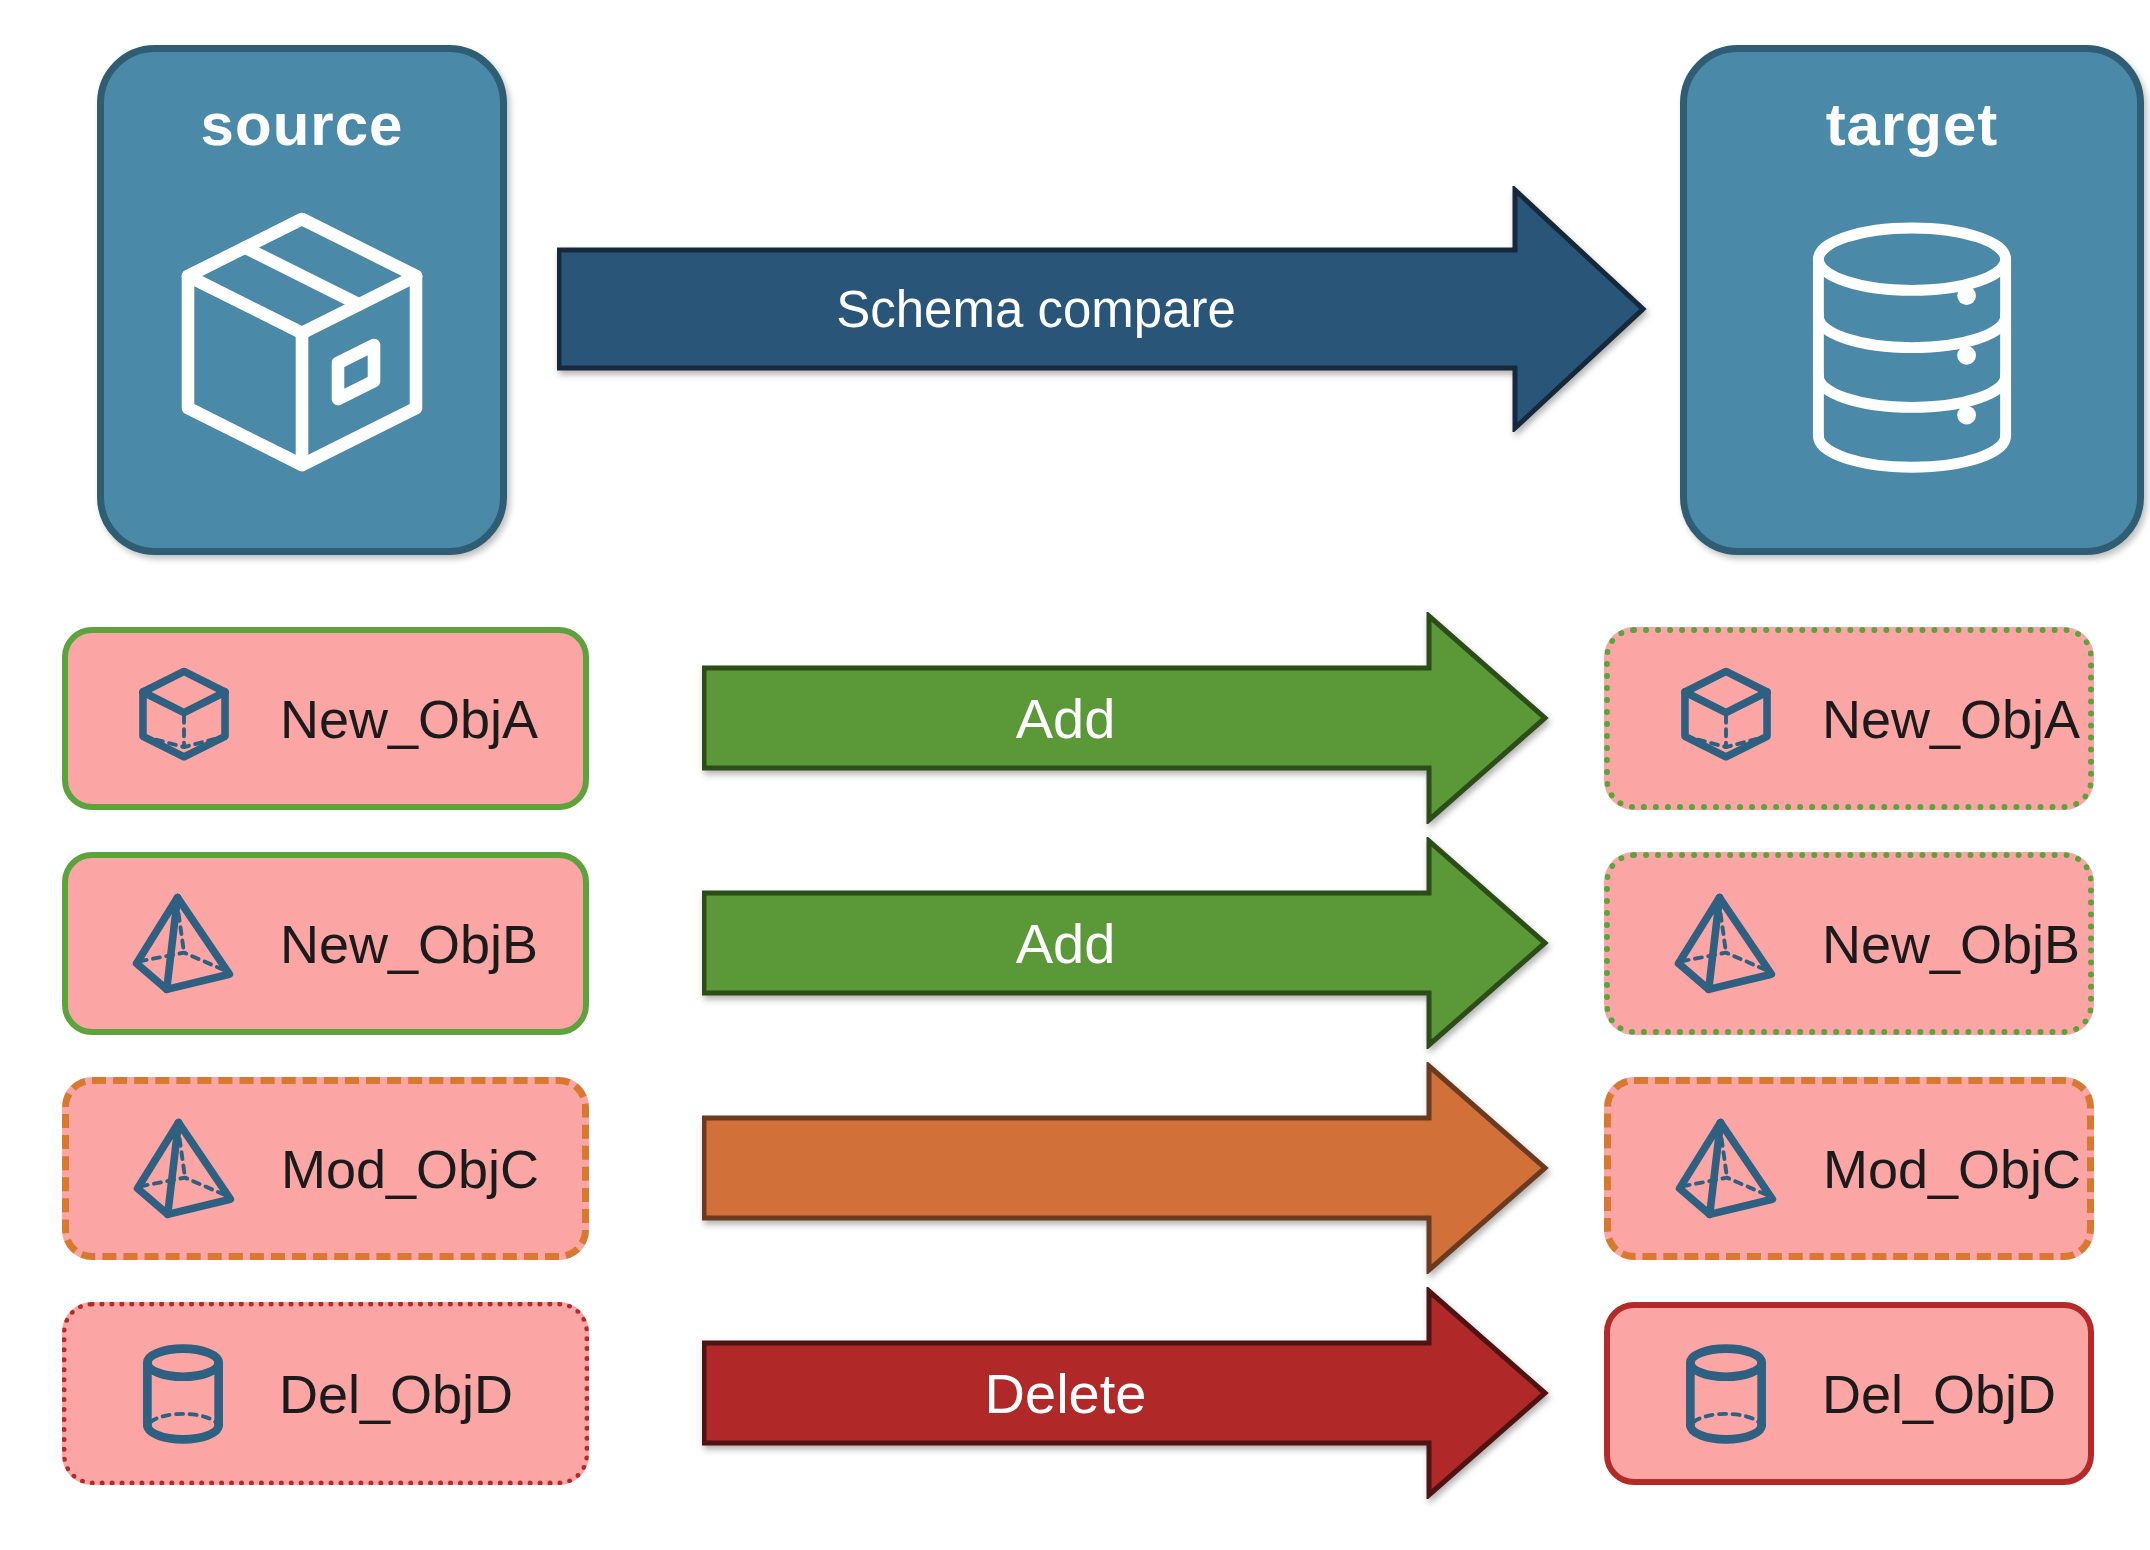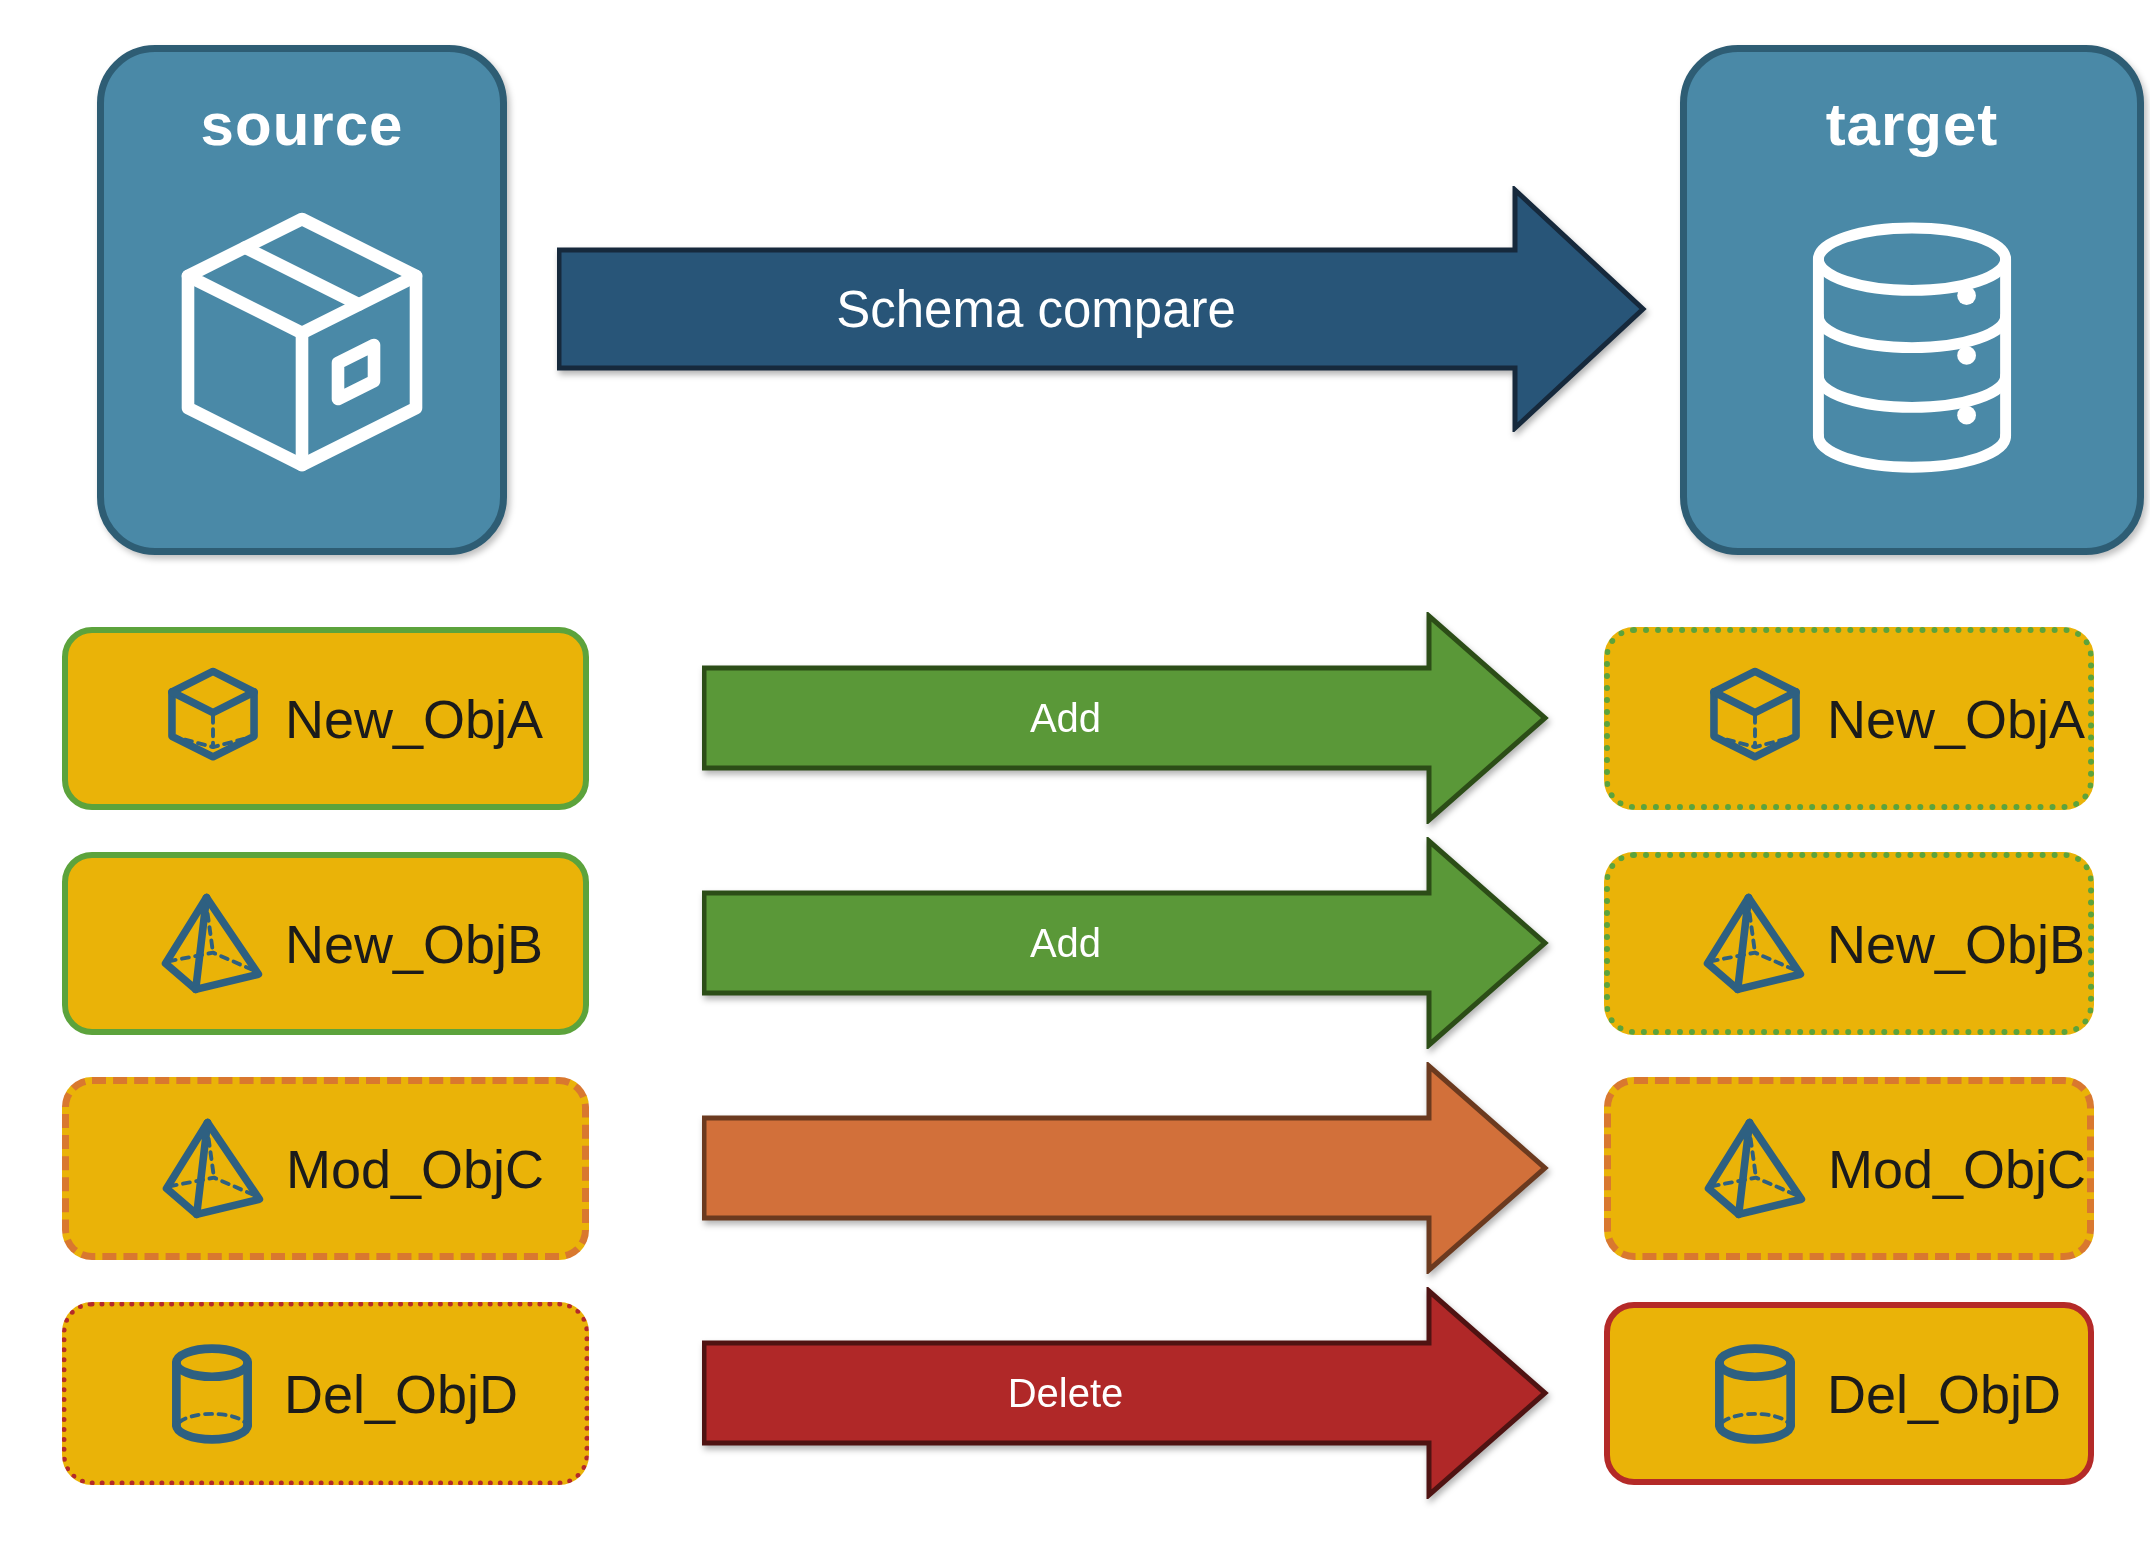--- a/index.html
+++ b/index.html
@@ -18,25 +18,25 @@
     color:#ffffff;font-size:60px;font-weight:700;margin-top:38px;letter-spacing:1px;
   }
   .panel-icon{flex:1;display:flex;align-items:center;justify-content:center;margin-bottom:18px;}
   
   .arrow-svg{position:absolute;filter:drop-shadow(2px 4px 3px rgba(0,0,0,.30));}
   .arrow-label{
     position:absolute;display:flex;align-items:center;justify-content:center;
     color:#ffffff;pointer-events:none;
   }
   .compare-label{font-size:51px;}
-  .row-label{font-size:40px;}
+  .row-label{font-size:56px;}
   
   .card{
-    position:absolute;background:#eab308;box-sizing:border-box;border-radius:30px;
-    display:flex;align-items:center;padding-left:91px;gap:18px;
+    position:absolute;background:#fca5a5;box-sizing:border-box;border-radius:30px;
+    display:flex;align-items:center;padding-left:62px;gap:42px;
   }
   .card .obj-label{font-size:54px;color:#1b1b1b;white-space:nowrap;}
   .b-solid-green {border:6px solid #5CA33C;}
   .b-dotted-green{border:6px dotted #5CA33C;}
   .b-dashed-orange{border:7px dashed #D9782F;}
   .b-dotted-red  {border:5px dotted #B42A28;}
   .b-solid-red   {border:6px solid #B42A28;}
   .obj-icon{width:108px;height:108px;flex:0 0 auto;}
 </style>
 </head>

